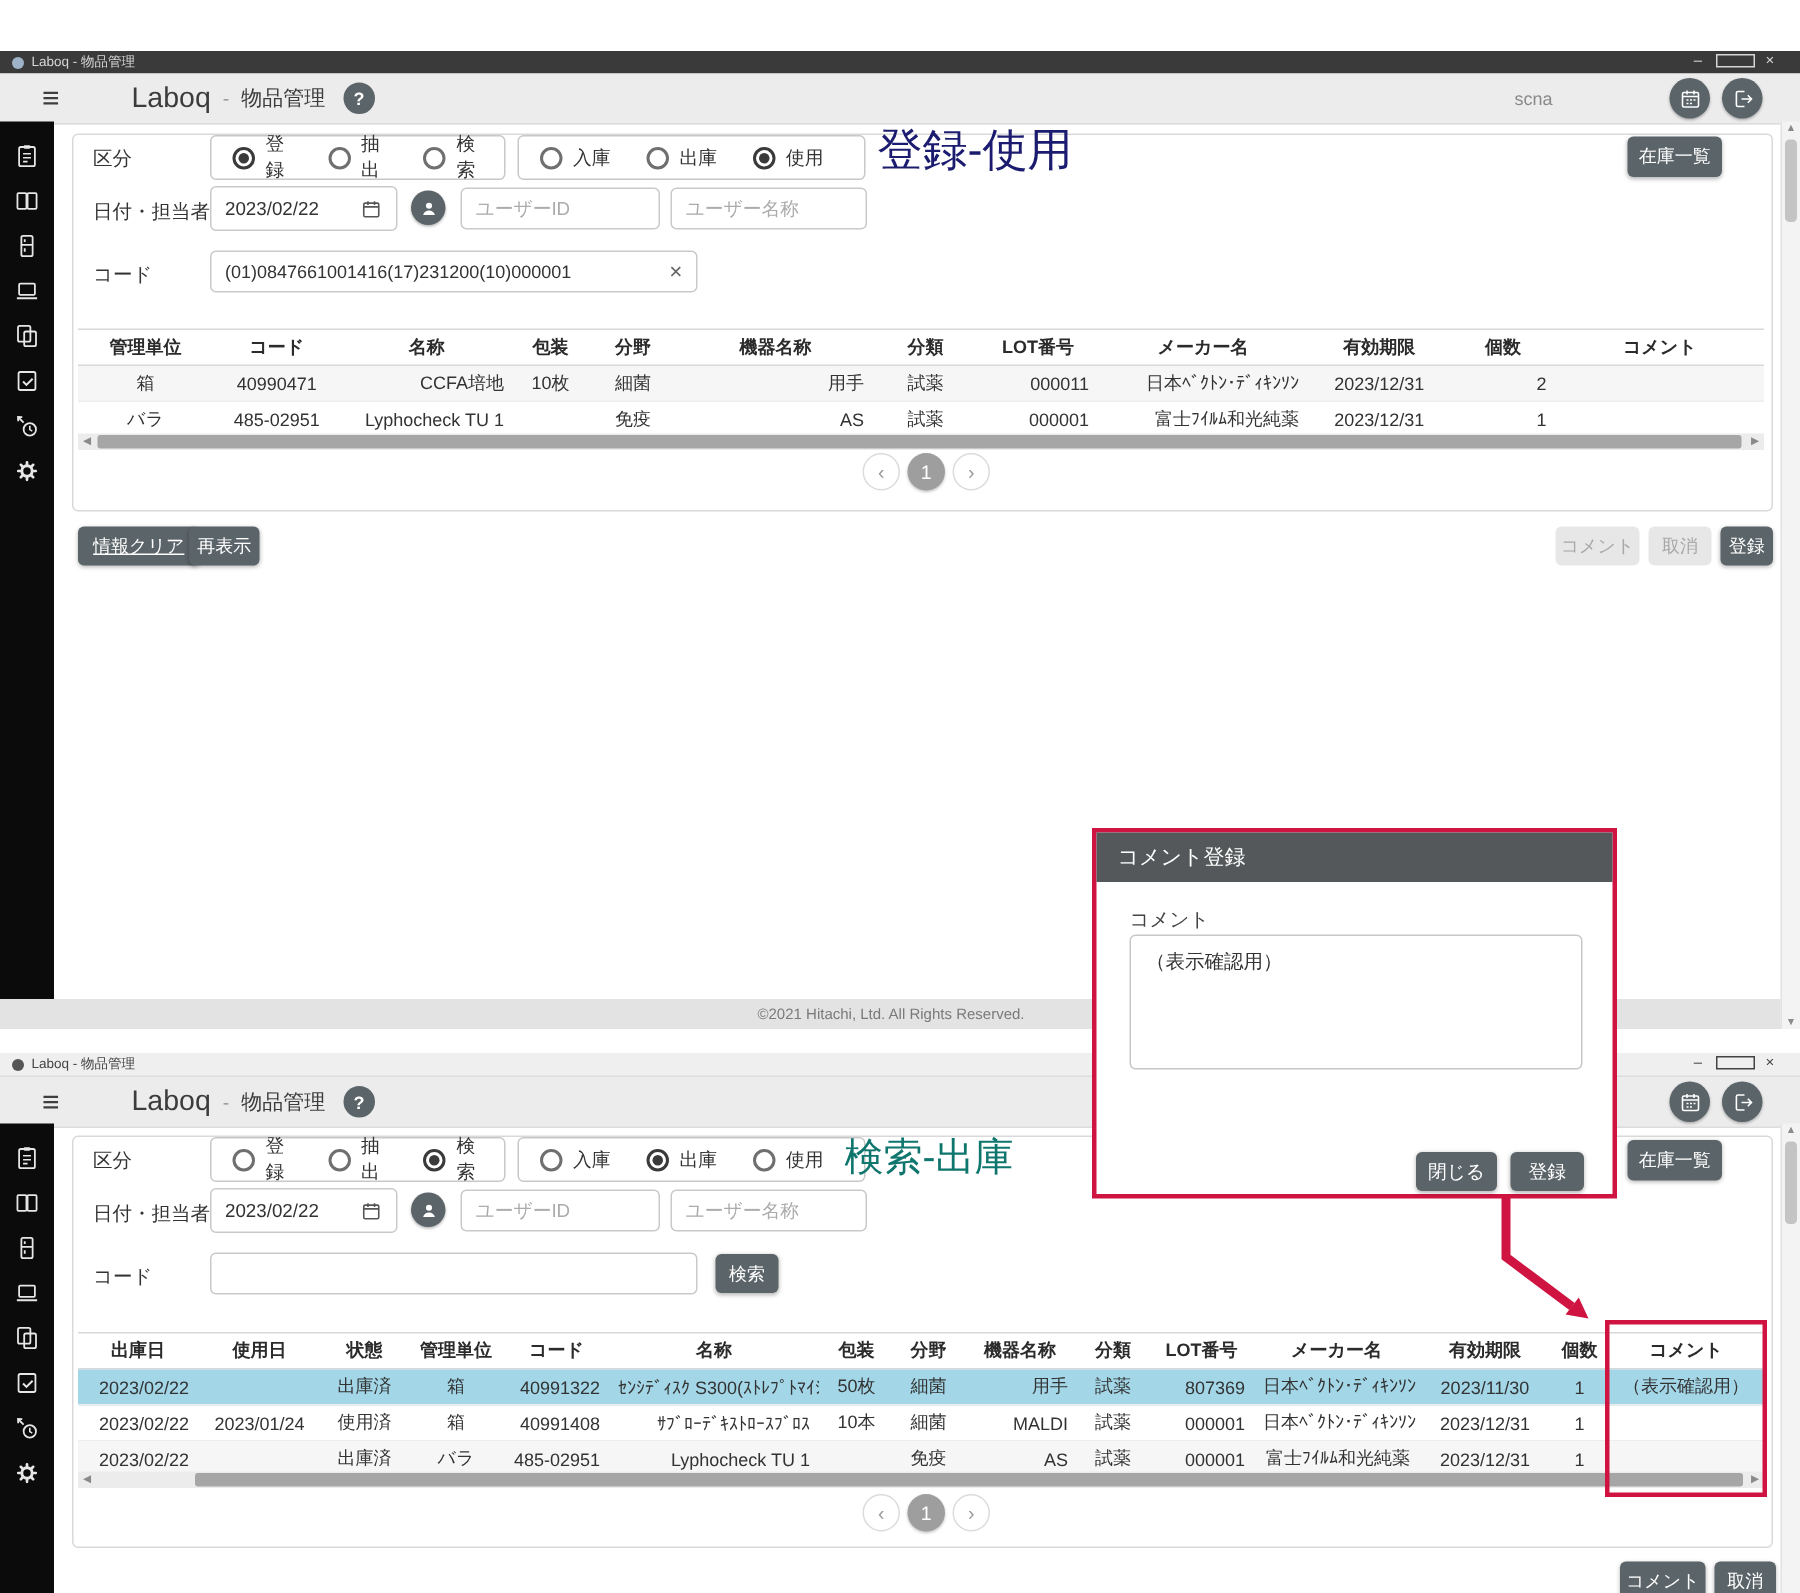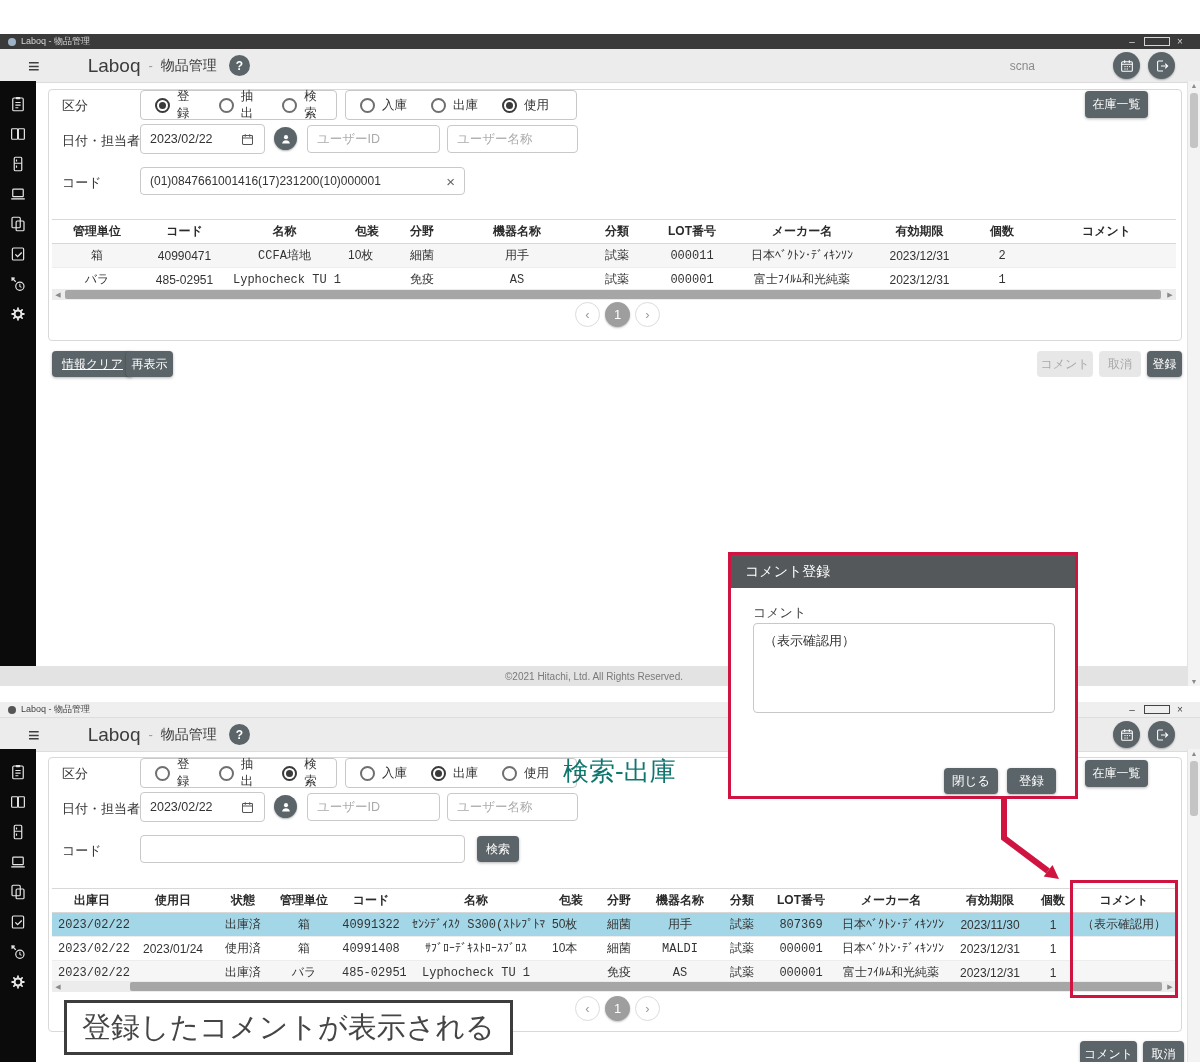--- a/index.html
+++ b/index.html
@@ -45,21 +45,21 @@
   .clearx{font-size:15px;color:#666;}
   .btn{position:absolute;display:flex;align-items:center;justify-content:center;border-radius:4px;font-size:12px;white-space:nowrap;}
   .btn.dark{background:#5b6468;color:#fff;box-shadow:0 1px 3px rgba(0,0,0,.3);}
   .btn.disabled{background:#e7e7e7;color:#a8a8a8;}
   
   .grid-table{position:absolute;font-size:12px;color:#333;}
   .trow{display:grid;grid-template-columns:var(--cols);height:23px;align-items:center;border-bottom:1px solid #ededed;}
   .trow.thead{border-top:1px solid #d8d8d8;border-bottom:1px solid #d8d8d8;font-weight:bold;color:#2b2b2b;}
   .cell{padding:0 6px;overflow:hidden;white-space:nowrap;box-sizing:border-box;}
   .thead .cell{text-align:center;}
-  .ac{text-align:center;} .ar{text-align:left;} .al{text-align:center;font-family:Liberation Mono, monospace;}
+  .ac{text-align:center;} .ar{text-align:center;} .al{text-align:right;}
   .rowgray{background:#f6f6f6;} .rowblue{background:#a3d7e8;}
   .tbl-top{--cols:90px 85px 115px 50px 60px 130px 70px 80px 140px 95px 70px 1fr;}
   .tbl-bot{--cols:80px 82px 58px 64px 70px 140px 50px 46px 76px 48px 70px 110px 88px 38px 1fr;}
   
   .hscroll{position:absolute;height:11px;background:#ececec;}
   .hthumb{position:absolute;top:1px;height:9px;background:#a6a6a6;border-radius:2px;}
   .sarrow{position:absolute;top:0;font-size:7px;color:#8a8a8a;line-height:11px;width:12px;text-align:center;}
   .vscroll{position:absolute;right:0;width:12px;background:#f3f3f3;border-left:1px solid #e3e3e3;}
   .vthumb{position:absolute;left:2px;width:8px;height:55px;background:#c4c4c4;border-radius:3px;}
   .varrow{position:absolute;left:0;width:12px;font-size:7px;color:#8a8a8a;text-align:center;}
@@ -222,20 +222,21 @@
         </span>
       <span class="radio">
           <span class="rdot"></span>
           <span>出庫</span>
         </span>
       <span class="radio checked">
           <span class="rdot"></span>
           <span>使用</span>
         </span>
     </div>
+    <span class="anno-navy" style="left:585px;top:46px;">登録-使用</span>
     <div class="btn dark" style="left:1085px;top:57px;width:63px;height:27px;">在庫一覧</div>
 
     <span class="lbl" style="left:62px;top:98px;">日付・担当者</span>
     <div class="input" style="left:140px;top:90px;width:125px;height:30px;">
       <span>2023/02/22</span>
         <span class="flex1"></span>
       <svg width="15" height="15" viewBox="0 0 24 24">
           <use href="#i-calendar-d"></use>
         </svg>
     </div>
@@ -518,21 +519,20 @@
       <span class="sarrow" style="left:0;">◀</span>
       <div class="hthumb" style="left:78px;width:1032px;"></div>
       <span class="sarrow" style="right:0;">▶</span>
     </div>
     <div class="pager" style="left:575px;top:294px;">
       <span class="pgc pg-arrow">‹</span>
       <span class="pgc pg-active">1</span>
       <span class="pgc pg-arrow">›</span>
     </div>
 
-    <div class="callout" style="left:64px;top:298px;height:55px;">登録したコメントが表示される</div>
 
     <div class="btn dark" style="left:1080px;top:339px;width:57px;height:27px;">コメント</div>
     <div class="btn dark" style="left:1143px;top:339px;width:41px;height:27px;">取消</div>
 
     <div class="vscroll" style="top:47px;height:347px;">
       <span class="varrow" style="top:1px;">▲</span>
       <div class="vthumb" style="top:12px;"></div>
     </div>
   </div>
 

